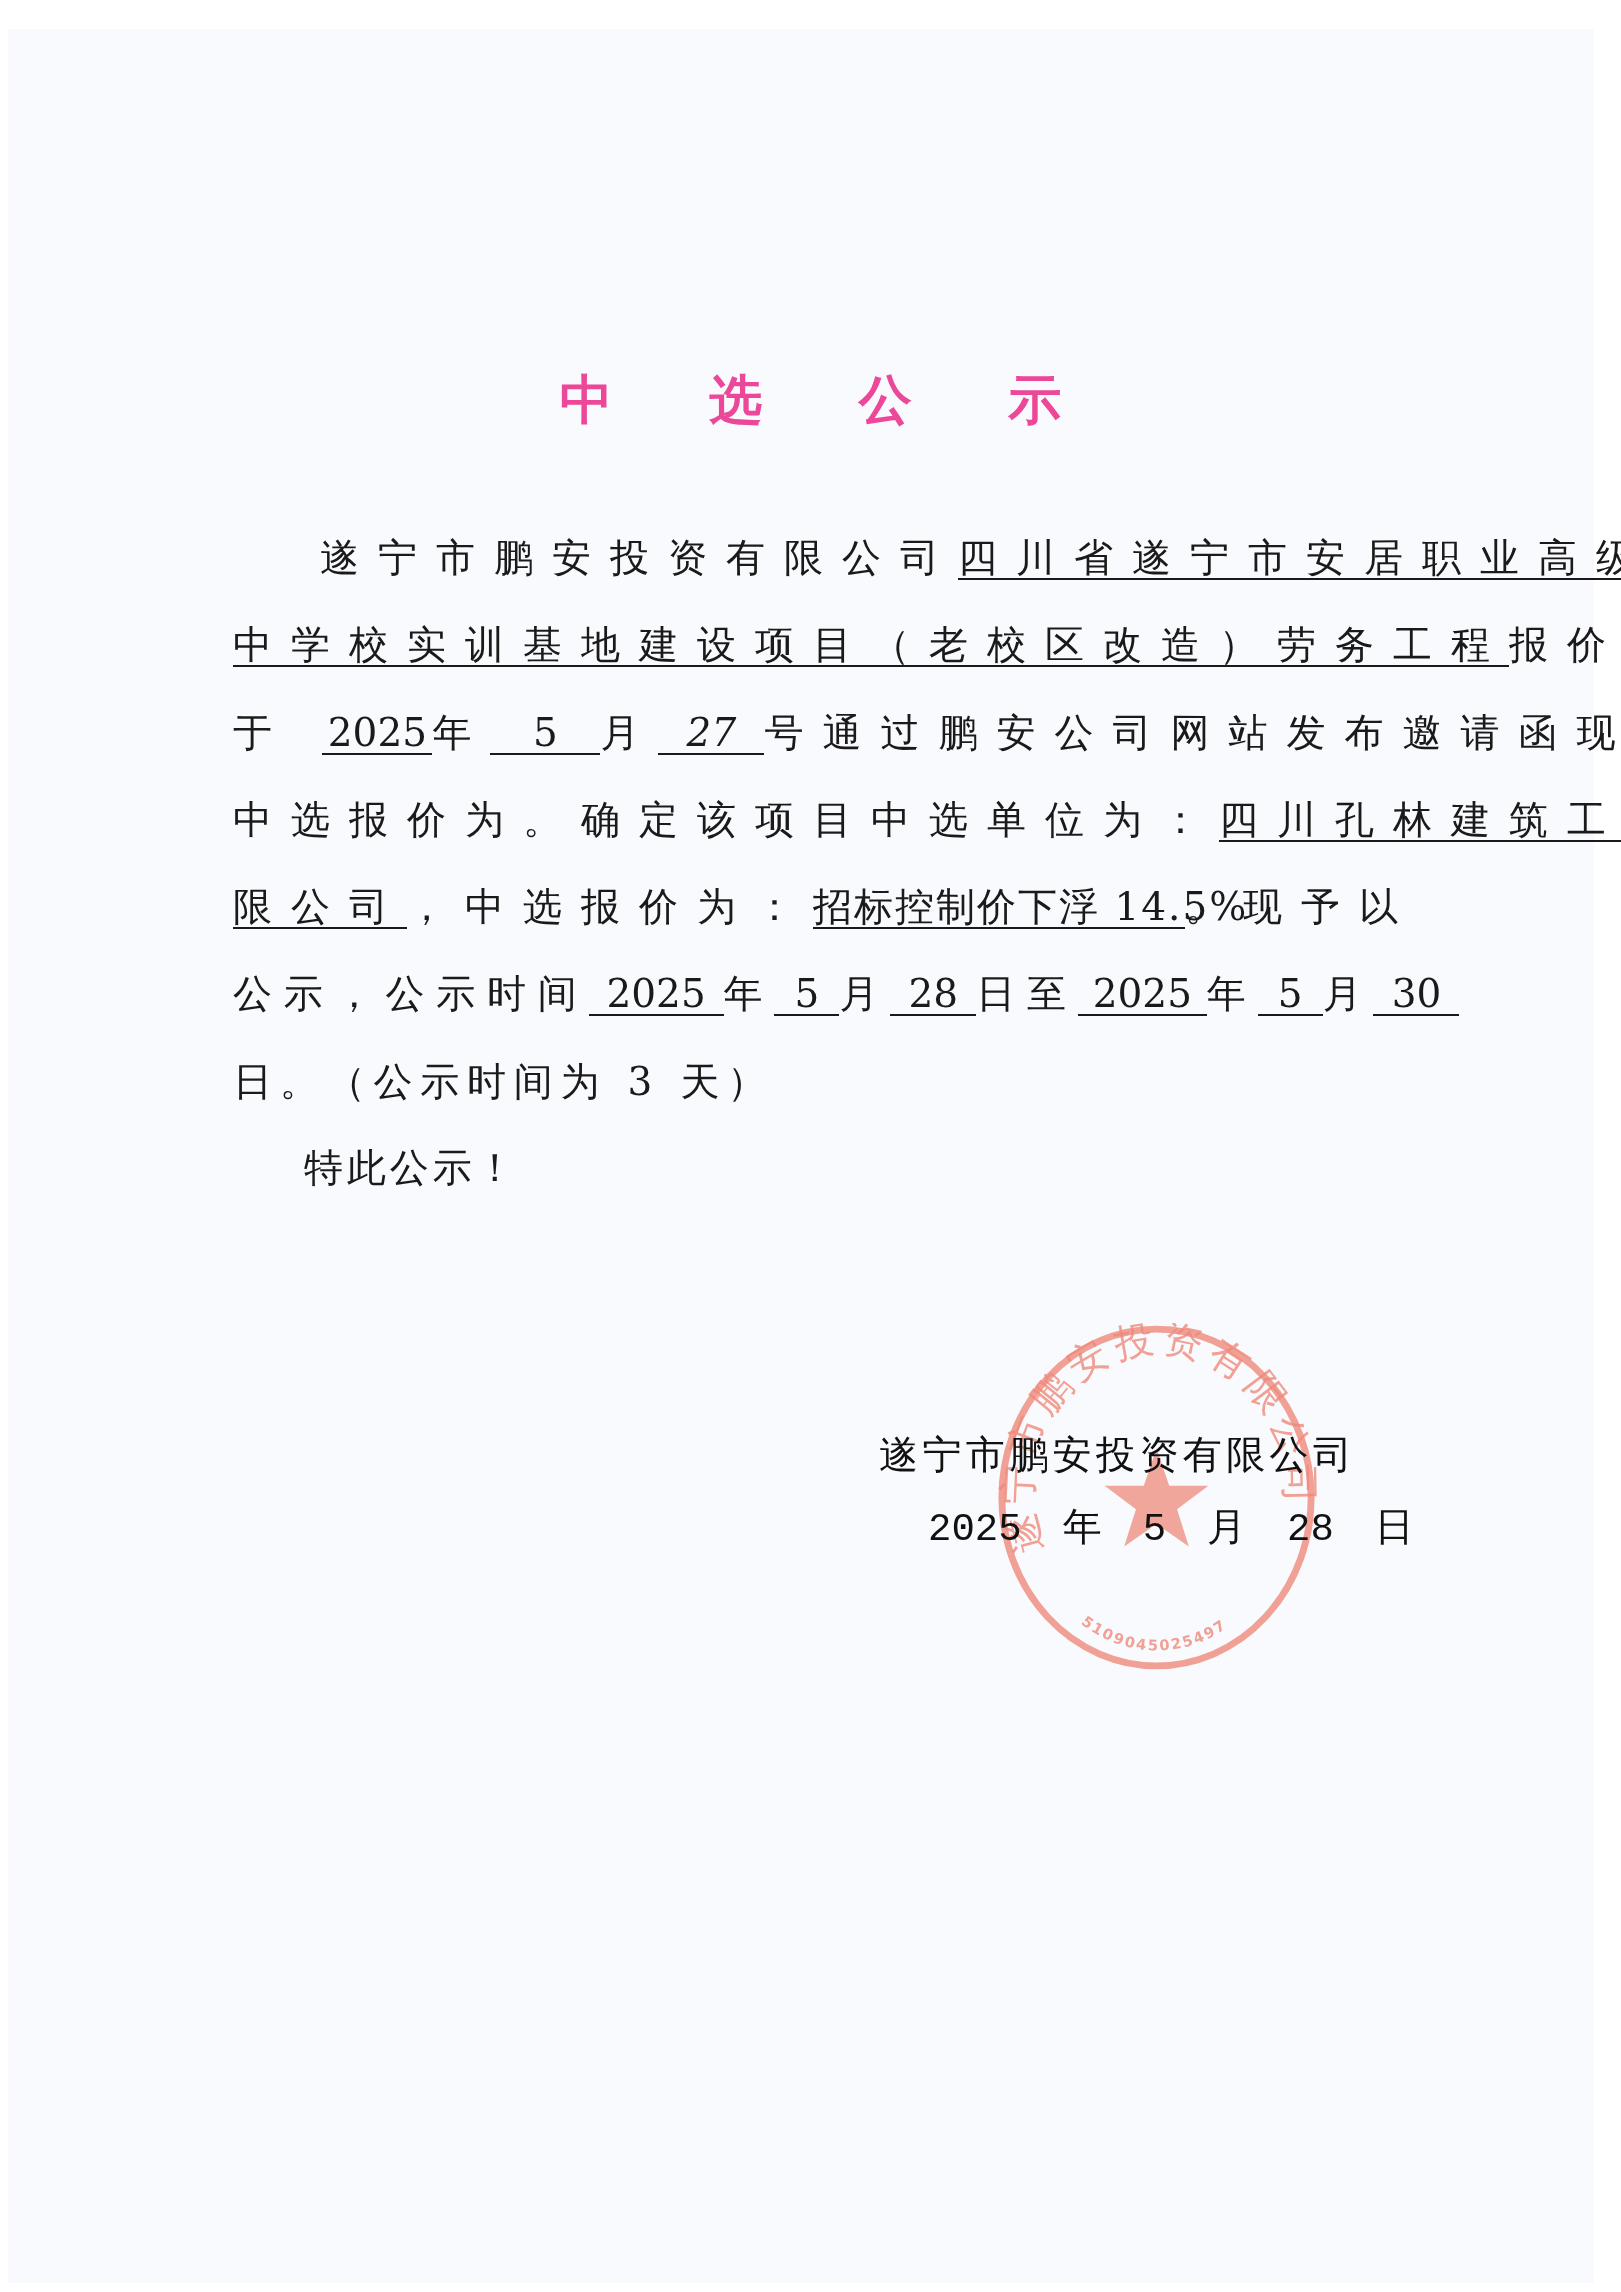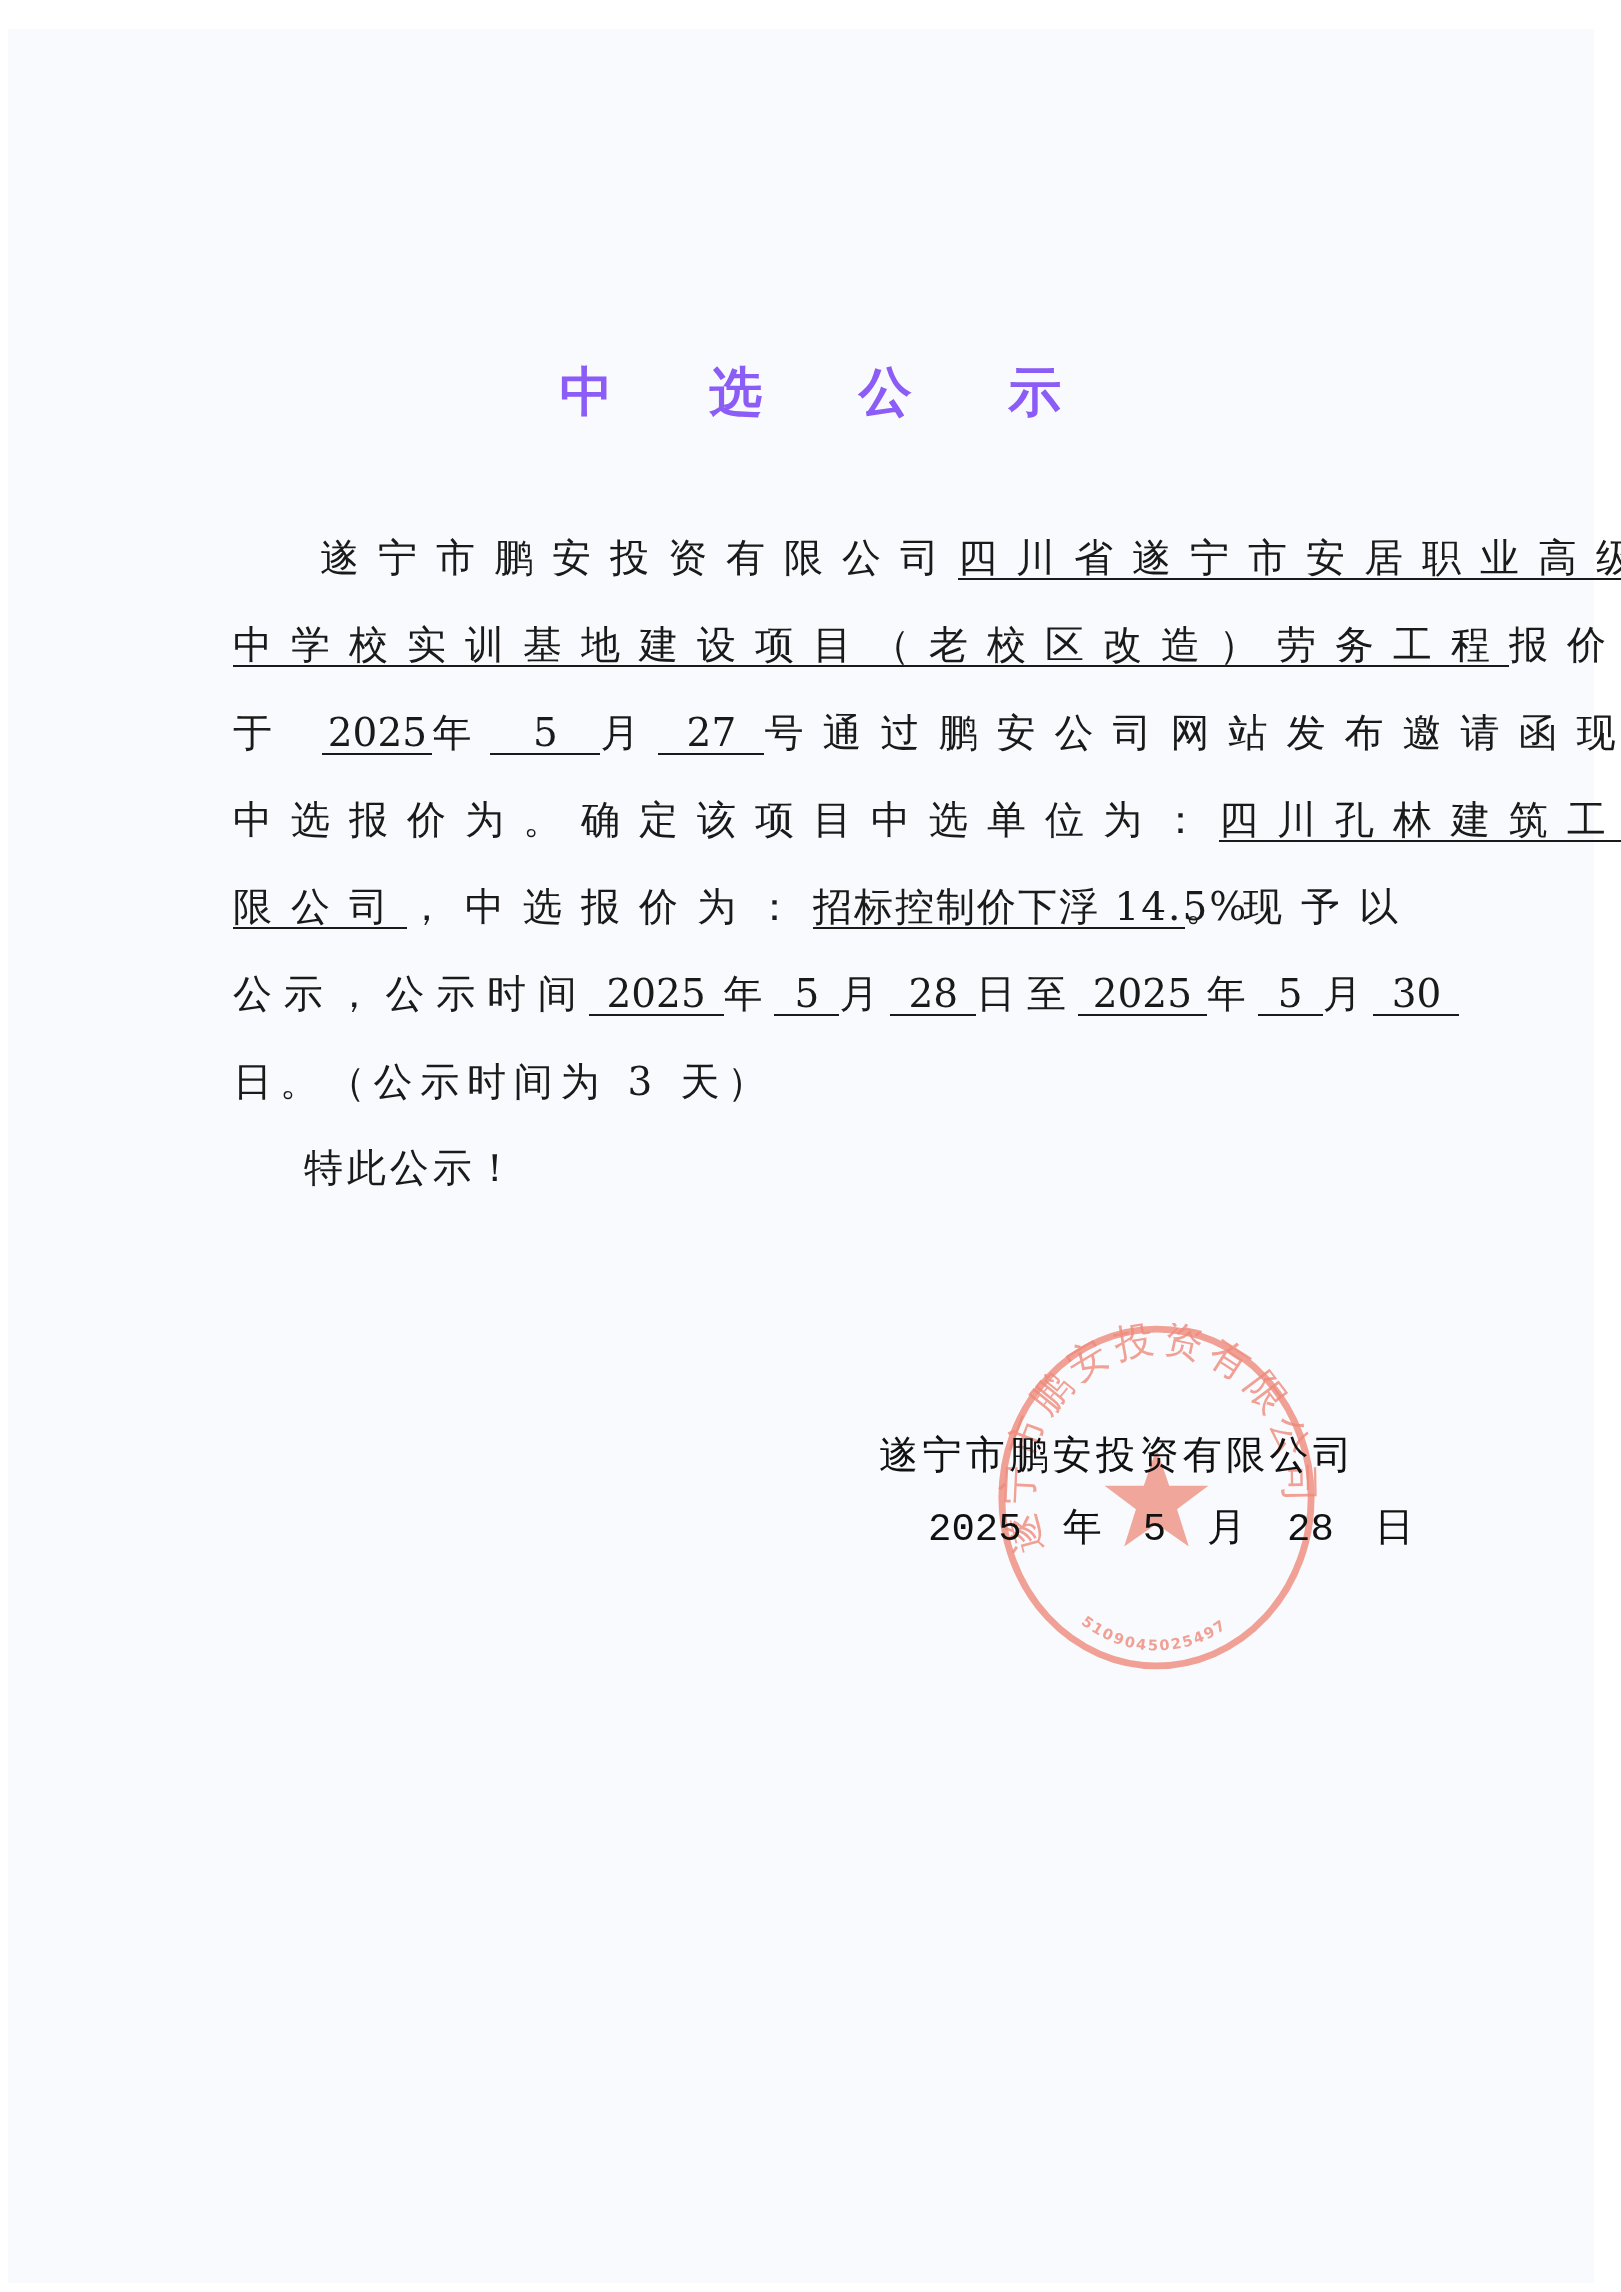--- a/index.html
+++ b/index.html
@@ -7,24 +7,24 @@
     width: 1621px; height: 2293px; position: relative; overflow: hidden;
     background: #ffffff;
     font-family: "DejaVu Serif", "Liberation Serif", serif;
     color: #1a1a1a;
   }
   .page {
     position: absolute; left: 7.8px; top: 29px; width: 1586px; height: 2254px;
     background: #f9fafd;
   }
   .title {
-    position: absolute; left: 0; width: 1621px; top: 357px;
+    position: absolute; left: 0; width: 1621px; top: 365px;
     text-align: center; font-family: "DejaVu Sans", "Liberation Sans", sans-serif;
     font-weight: bold; font-size: 53px; letter-spacing: 39px; text-indent: 39px;
-    color: #8b5cf6;
+    color: #ec4899;
   }
   .line {
     position: absolute; left: 233px; white-space: nowrap;
     font-size: 39px; line-height: 47px; letter-spacing: 19px;
   }
   .u { text-decoration: underline; text-decoration-thickness: 2px; text-underline-offset: 6.9px; }
   .blank { display: inline-block; text-align: center; border-bottom: 2px solid #1a1a1a; line-height: 41px; letter-spacing: 0; }
   .sig {
     position: absolute; white-space: nowrap; font-size: 39px; line-height: 47px; color: #111;
     z-index: 3;
@@ -43,21 +43,21 @@
 <div class="line" style="top:534px; left:320px;">
   <span>遂宁市鹏安投资有限公司</span><span class="u">四川省遂宁市安居职业高级</span>
 </div>
 
 <div class="line" style="top:621px;">
   <span class="u">中学校实训基地建设项目（老校区改造）劳务工程</span><span>报价比选</span>
 </div>
 
 <div class="line" style="top:709px;">
   <span>于</span>
-  <span class="blank" style="width:110px;">2025</span><span>年</span><span class="blank" style="width:110px;">5</span><span>月</span><span class="blank" style="width:106px;">27</span><span>号通过鹏安公司网站发布邀请函现</span>
+  <span class="blank" style="width:110px;">2025</span><span>年</span><span class="blank" style="width:110px;">5</span><span>月</span><span class="blank" style="width:106px;font-style:italic;">27</span><span>号通过鹏安公司网站发布邀请函现</span>
 </div>
 
 <div class="line" style="top:796px;">
   <span>中选报价为。确定该项目中选单位为：</span><span class="u">四川孔林建筑工程有</span>
 </div>
 
 <div class="line" style="top:883px;">
   <span class="u">限公司</span><span>，中选报价为：</span><span class="blank" style="width:372px; letter-spacing:2px;">招标控制价下浮 14.5%</span><span>。现予以</span>
 </div>
 

